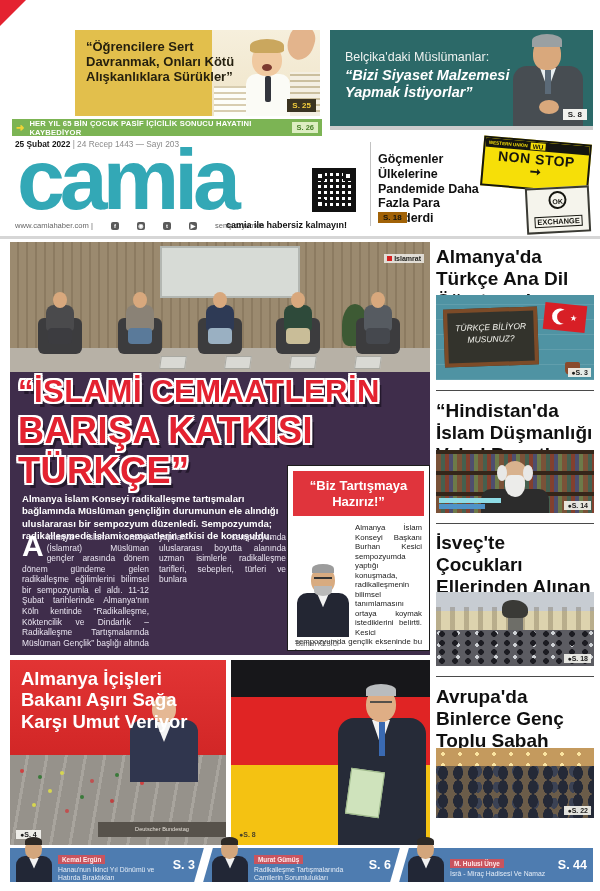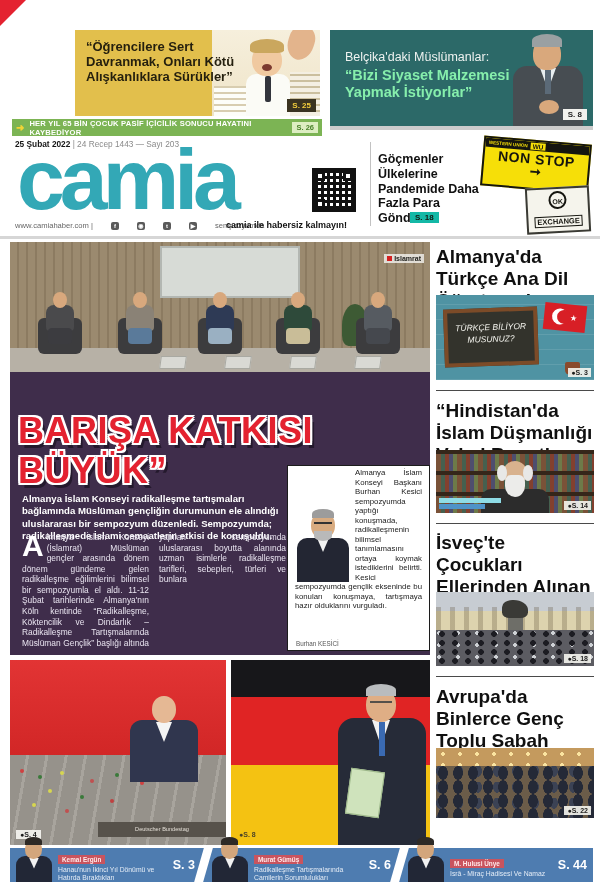--- a/index.html
+++ b/index.html
@@ -25,21 +25,21 @@
   .pl-boy-tie { position:absolute; left:19px; top:2px; width:6px; height:26px; background:#32343c; border-radius:2px; }
   .badge-dark { position:absolute; right:4px; bottom:4px; background:#3a3320; color:#f2cd3c; font-size:8px; font-weight:bold; padding:2px 5px; }
 
   .strip { position:absolute; left:12px; top:119px; width:310px; height:17px; background:#7cb454; display:flex; align-items:center; padding:0 4px; }
   .strip .arr { color:#f2d435; font-size:10px; font-weight:bold; margin-right:5px; }
   .strip .txt { color:#fff; font-size:7.6px; font-weight:bold; letter-spacing:.2px; flex:1; }
   .strip .pg { background:#ddeec2; color:#49812a; font-size:7.5px; font-weight:bold; padding:1px 4px; }
 
   .promo-right { position:absolute; left:330px; top:30px; width:263px; height:100px; background:#2c6968; overflow:hidden; border-bottom:4px solid #cccccc; }
   .promo-right .kick { position:absolute; left:15px; top:20px; font-size:12.5px; color:#eef2f0; }
-  .promo-right .ttl { position:absolute; left:15px; top:37px; width:172px; font-size:14.5px; line-height:1.18; font-weight:bold; color:#86efac; }
+  .promo-right .ttl { position:absolute; left:15px; top:37px; width:172px; font-size:14.5px; line-height:1.18; font-weight:bold; color:#ffffff;font-style:italic; }
   .pr-man { position:absolute; right:6px; bottom:-4px; width:78px; height:92px; }
   .pr-head { position:absolute; left:24px; top:0; width:28px; height:32px; background:#d9a87c; border-radius:48% 48% 44% 44%; }
   .pr-hair { position:absolute; left:-1px; top:-4px; width:30px; height:13px; background:#9aa0a2; border-radius:50% 50% 0 0; }
   .pr-body { position:absolute; left:4px; top:28px; width:70px; height:64px; background:#474d52; border-radius:14px 14px 0 0; }
   .pr-shirt { position:absolute; left:27px; top:2px; width:16px; height:22px; background:#e8eef0; clip-path:polygon(0 0,100% 0,50% 100%); }
   .pr-tie { position:absolute; left:32px; top:4px; width:6px; height:24px; background:#5b6a78; }
   .pr-hands { position:absolute; left:26px; top:34px; width:20px; height:14px; background:#d9a87c; border-radius:50%; }
   .badge-light { position:absolute; right:6px; bottom:6px; background:#f2f2ee; color:#1d1d1d; font-size:8px; font-weight:bold; padding:1px 5px; }
 
   
@@ -49,21 +49,21 @@
   .qr { position:absolute; left:312px; top:168px; width:44px; height:44px; border:3px solid #111; background:
       repeating-linear-gradient(0deg,#111 0 3px,transparent 3px 6px),
       repeating-linear-gradient(90deg,#111 0 3px,#fff 3px 6px); }
   .qr i { position:absolute; width:10px; height:10px; background:#fff; border:3px solid #111; }
   .qr .c1{ left:0; top:0; } .qr .c2{ right:0; top:0; } .qr .c3{ left:0; bottom:0; }
   .mh-bottom { position:absolute; left:15px; top:221px; font-size:7.6px; color:#666; display:flex; align-items:center; gap:18px; }
   .soc { display:inline-block; width:8px; height:8px; background:#5a5a5a; color:#fff; font-size:6px; line-height:8px; text-align:center; border-radius:2px; font-weight:bold; }
   .tagline { position:absolute; left:226px; top:220px; font-size:9px; font-weight:bold; color:#111; }
   .mh-divider { position:absolute; left:370px; top:142px; width:1px; height:84px; background:#c2c2c2; }
   .remit-title { position:absolute; left:378px; top:152px; width:114px; font-size:12.5px; line-height:1.18; font-weight:bold; color:#101010; }
-  .remit-page { position:absolute; left:378px; top:212px; background:#14b8a6; color:#15150f; font-size:8px; font-weight:bold; padding:1px 5px;margin-left:32px; }
+  .remit-page { position:absolute; left:378px; top:212px; background:#a16207; color:#15150f; font-size:8px; font-weight:bold; padding:1px 5px; }
   .wu { position:absolute; left:478px; top:138px; width:118px; height:95px; }
   .wu-sign { position:absolute; top:2px; left:4px; width:108px; height:50px; background:#f6df08; border:2px solid #15150f; transform:rotate(5deg); overflow:hidden; }
   .wu-brandbar { display:flex; align-items:center; background:#15150f; color:#f6df08; font-size:4.6px; font-weight:bold; padding:1px 3px; gap:3px; }
   .wu-wu { background:#f6df08; color:#15150f; padding:0 2px; font-size:6.5px; }
   .wu-main { text-align:center; font-size:14px; font-weight:bold; color:#15150f; letter-spacing:.5px; }
   .wu-arrow { text-align:center; font-size:13px; line-height:10px; color:#15150f; font-weight:bold; }
   .ok-sign { position:absolute; bottom:0; right:6px; width:64px; height:46px; background:#f5f4ec; border:2px solid #3a3a34; transform:rotate(-3deg); text-align:center; }
   .ok-circ { width:18px; height:18px; border:2px solid #15150f; border-radius:50%; margin:2px auto 1px; font-size:7px; font-weight:bold; line-height:18px; color:#15150f; }
   .ok-exch { display:inline-block; border:1px solid #15150f; font-size:7.5px; font-weight:bold; color:#15150f; padding:0 2px; }
 
@@ -319,30 +319,32 @@
       </div>
     <div class="pp" style="left:340px">
         <div class="chair"></div>
         <div class="torso" style="background:#565b61"></div>
         <div class="legs" style="background:#45484e"></div>
         <div class="head"></div>
       </div>
   </div>
 
   <div class="purple">
+    <div class="hl hl1">“İSLAMİ CEMAATLERİN</div>
     <div class="hl hl2">BARIŞA KATKISI</div>
-    <div class="hl hl3">BÜYÜK”</div>
+    <div class="hl hl3">TÜRKÇE”</div>
     <div class="intro">Almanya İslam Konseyi radikalleşme tartışmaları bağlamında Müslüman gençliğin durumunun ele alındığı uluslararası bir sempozyum düzenledi. Sempozyumda; radikalleşmede İslami cemaatlerin etkisi de konuşuldu.</div>
     <div class="bodycols">
       <p><span class="dropcap">A</span><span>lmanya İslam Konseyi (İslamrat) Müslüman gençler arasında dönem dönem gündeme gelen radikalleşme eğilimlerini bilimsel bir sempozyumla el aldı. 11-12 Şubat tarihlerinde Almanya'nın Köln kentinde “Radikalleşme, Köktencilik ve Dindarlık – Radikalleşme Tartışmalarında Müslüman Gençlik” başlığı altında yapılan sempozyumda uluslararası boyutta alanında uzman isimlerle radikalleşme tarifleri, sebepleri, türleri ve bunlara</span></p>
       <p>karşı yapılan uygulamalar konuşuldu. Radikalleşme örnekleri ve radikalleşmeye kaynak ve gerekçe olarak gösterilen dini kaynaklar müzakere edildi.</p>
 
     </div>
 
     <div class="kbox">
+      <div class="hdr">“Biz Tartışmaya Hazırız!”</div>
       <div class="bd">
         <span class="kfloat">
           <span class="k-suit">
               <span class="k-shirt"></span>
             </span>
           <span class="k-head">
             <span class="k-hair"></span>
             <span class="k-glass"></span>
             <span class="k-beard"></span>
           </span>
@@ -358,20 +360,21 @@
       <div class="flowers"></div>
     </div>
     <div class="fw">
       <div class="fw-body">
           <div class="fw-shirt"></div>
         </div>
       <div class="fw-head">
           <div class="fw-hair"></div>
         </div>
     </div>
+    <div class="ttl">Almanya İçişleri Bakanı Aşırı Sağa Karşı Umut Veriyor</div>
     <div class="podium">Deutscher Bundestag</div>
     <div class="badge-page">●S. 4</div>
   </div>
 
   <div class="scholz">
     <div class="sc">
       <div class="sc-body">
         <div class="sc-shirt"></div>
         <div class="sc-tie"></div>
         <div class="sc-folder"></div>

